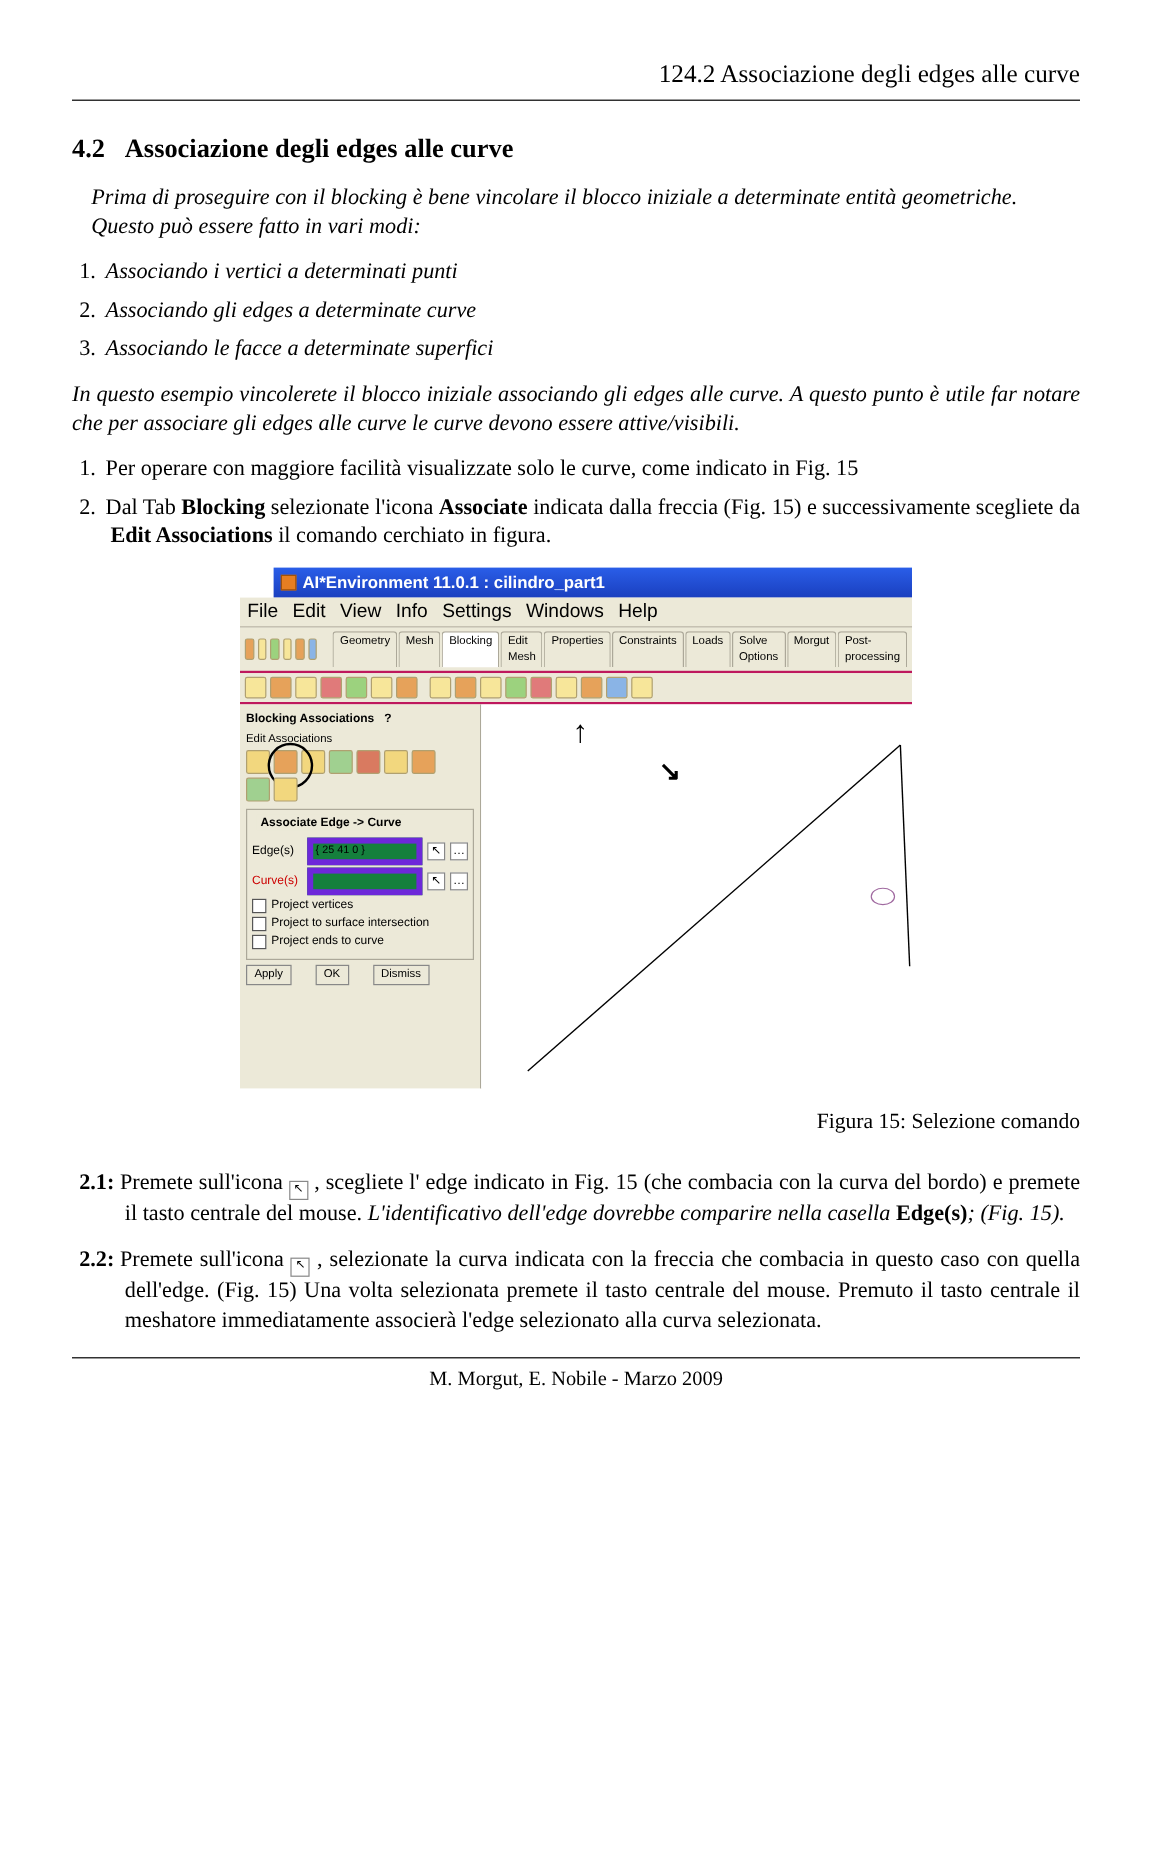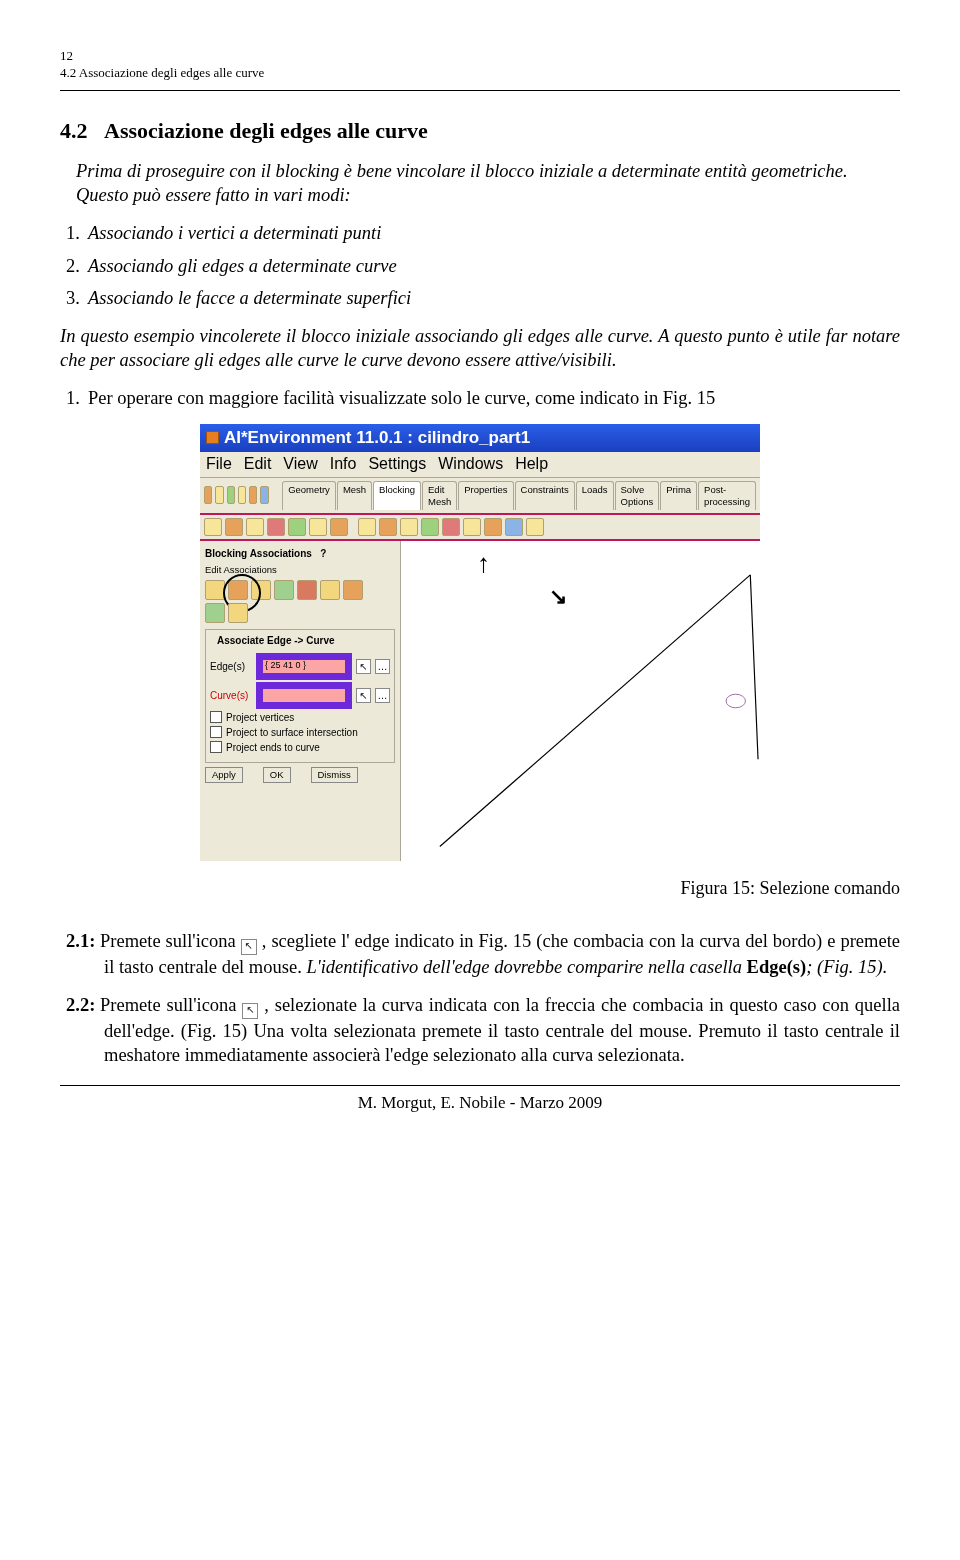--- a/index.html
+++ b/index.html
@@ -8,24 +8,23 @@
     line-height: 1.3;
     margin: 0;
     padding: 48px 60px 30px 60px;
     color: #000;
     background: #fff;
     width: 960px;
     box-sizing: border-box;
   }
   .topline {
     display: flex;
-    justify-content: flex-start;
-    font-size: 13px;
+    justify-content: flex-end;
+    font-size: 21px;
     margin-bottom: 8px;
-    flex-direction: column;
   }
   hr.sep {
     border: none;
     border-top: 1px solid #000;
     margin: 2px 0 26px 0;
   }
   hr.sep-bottom {
     border: none;
     border-top: 1px solid #000;
     margin: 18px 0 6px 0;
@@ -72,25 +71,26 @@
     margin: 12px auto 10px auto;
     font-family: Tahoma, Arial, sans-serif;
     font-size: 10px;
     color: #000;
     background:#fff;
   }
   .titlebar {
     background: linear-gradient(#2a5ee8,#1a3fbf);
     color:#fff;
     padding: 3px 6px;
-    font-size: 17px;
+    font-size: 14px;
     font-weight: bold;
     display:flex;
     align-items:center;
     gap:5px;
+    margin-left:28px;
   }
   .titlebar .cube { width:11px;height:11px;background:#e67e22;border:1px solid #a0520a;}
   .menubar {
     background:#ece9d8;
     padding: 2px 6px;
     font-size: 16px;
     display:flex;
     gap:12px;
     border-bottom:1px solid #aca899;
   }
@@ -135,21 +135,21 @@
     border:2px solid #000;border-radius:50%;pointer-events:none;
   }
   .groupbox{
     border:1px solid #aca899;margin-top:6px;padding:4px 4px 6px 4px;
     background:#ece9d8;font-size:10px;
   }
   .groupbox .gh{margin:-10px 0 4px 4px;background:#ece9d8;display:inline-block;padding:0 3px;font-weight:bold;}
   .frow{display:flex;align-items:center;gap:4px;margin:2px 0;}
   .frow .lbl{width:42px;}
   .frow .red{color:#c00;}
-  .inp{border:7px solid #6d28d9;background:#fca5a5;height:13px;flex:1;font-size:9px;padding:0 2px;}
+  .inp{border:5px solid #6d28d9;background:#15803d;height:13px;flex:1;font-size:9px;padding:0 2px;}
   .pickico{width:13px;height:13px;border:1px solid #888;background:#fff;display:flex;align-items:center;justify-content:center;font-size:10px;}
   .chk{width:10px;height:10px;border:1px solid #555;background:#fff;}
   .btnrow{display:flex;gap:20px;margin-top:4px;}
   .btn{border:1px solid #888;background:#ece9d8;padding:1px 6px;font-size:9.5px;}
   .tree{margin-top:6px;background:#fff;border:1px solid #7a96df;padding:3px 4px 6px 4px;font-size:10px;line-height:1.4;}
   .tree .node{white-space:pre;}
   .canvas{flex:1;position:relative;background:#fff;height:320px;}
   .arrow-up{position:absolute;left:76px;top:6px;font-size:26px;font-weight:bold;}
   .arrow-diag{position:absolute;left:148px;top:42px;font-size:22px;font-weight:bold;}
   .smallico{display:inline-block;width:14px;height:14px;vertical-align:-2px;border:1px solid #888;background:#fff;font-size:10px;text-align:center;line-height:12px;}
@@ -176,20 +176,21 @@
 <ol class="num">
   <li><span class="n">1.</span><span class="italic">Associando i vertici a determinati punti</span></li>
   <li><span class="n">2.</span><span class="italic">Associando gli edges a determinate curve</span></li>
   <li><span class="n">3.</span><span class="italic">Associando le facce a determinate superfici</span></li>
 </ol>
 
 <p class="italic">In questo esempio vincolerete il blocco iniziale associando gli edges alle curve. A questo punto è utile far notare che per associare gli edges alle curve le curve devono essere attive/visibili.</p>
 
 <ol class="num">
   <li><span class="n">1.</span><span>Per operare con maggiore facilità visualizzate solo le curve, come indicato in Fig. 15</span></li>
+  <li><span class="n">2.</span><span>Dal Tab </span><b>Blocking</b><span> selezionate l'icona </span><b>Associate</b><span> indicata dalla freccia (Fig. 15) e successivamente scegliete da </span><b>Edit Associations</b><span> il comando cerchiato in figura.</span></li>
 </ol>
 
 <div class="figwrap">
   <div class="titlebar">
     <span class="cube"></span>
     <span>AI*Environment 11.0.1 : cilindro_part1</span>
   </div>
   <div class="menubar">
     <span>File</span>
     <span>Edit</span>
@@ -209,21 +210,21 @@
     <span class="sepv"></span>
     <div class="tabbar">
       <span class="tab">Geometry</span>
       <span class="tab">Mesh</span>
       <span class="tab active">Blocking</span>
       <span class="tab">Edit Mesh</span>
       <span class="tab">Properties</span>
       <span class="tab">Constraints</span>
       <span class="tab">Loads</span>
       <span class="tab">Solve Options</span>
-      <span class="tab">Prima</span>
+      <span class="tab">Morgut</span>
       <span class="tab">Post-processing</span>
     </div>
   </div>
   <div class="toolbar">
     <span class="ico"></span>
       <span class="ico o"></span>
       <span class="ico"></span>
       <span class="ico r"></span>
       <span class="ico g"></span>
       <span class="ico"></span>

